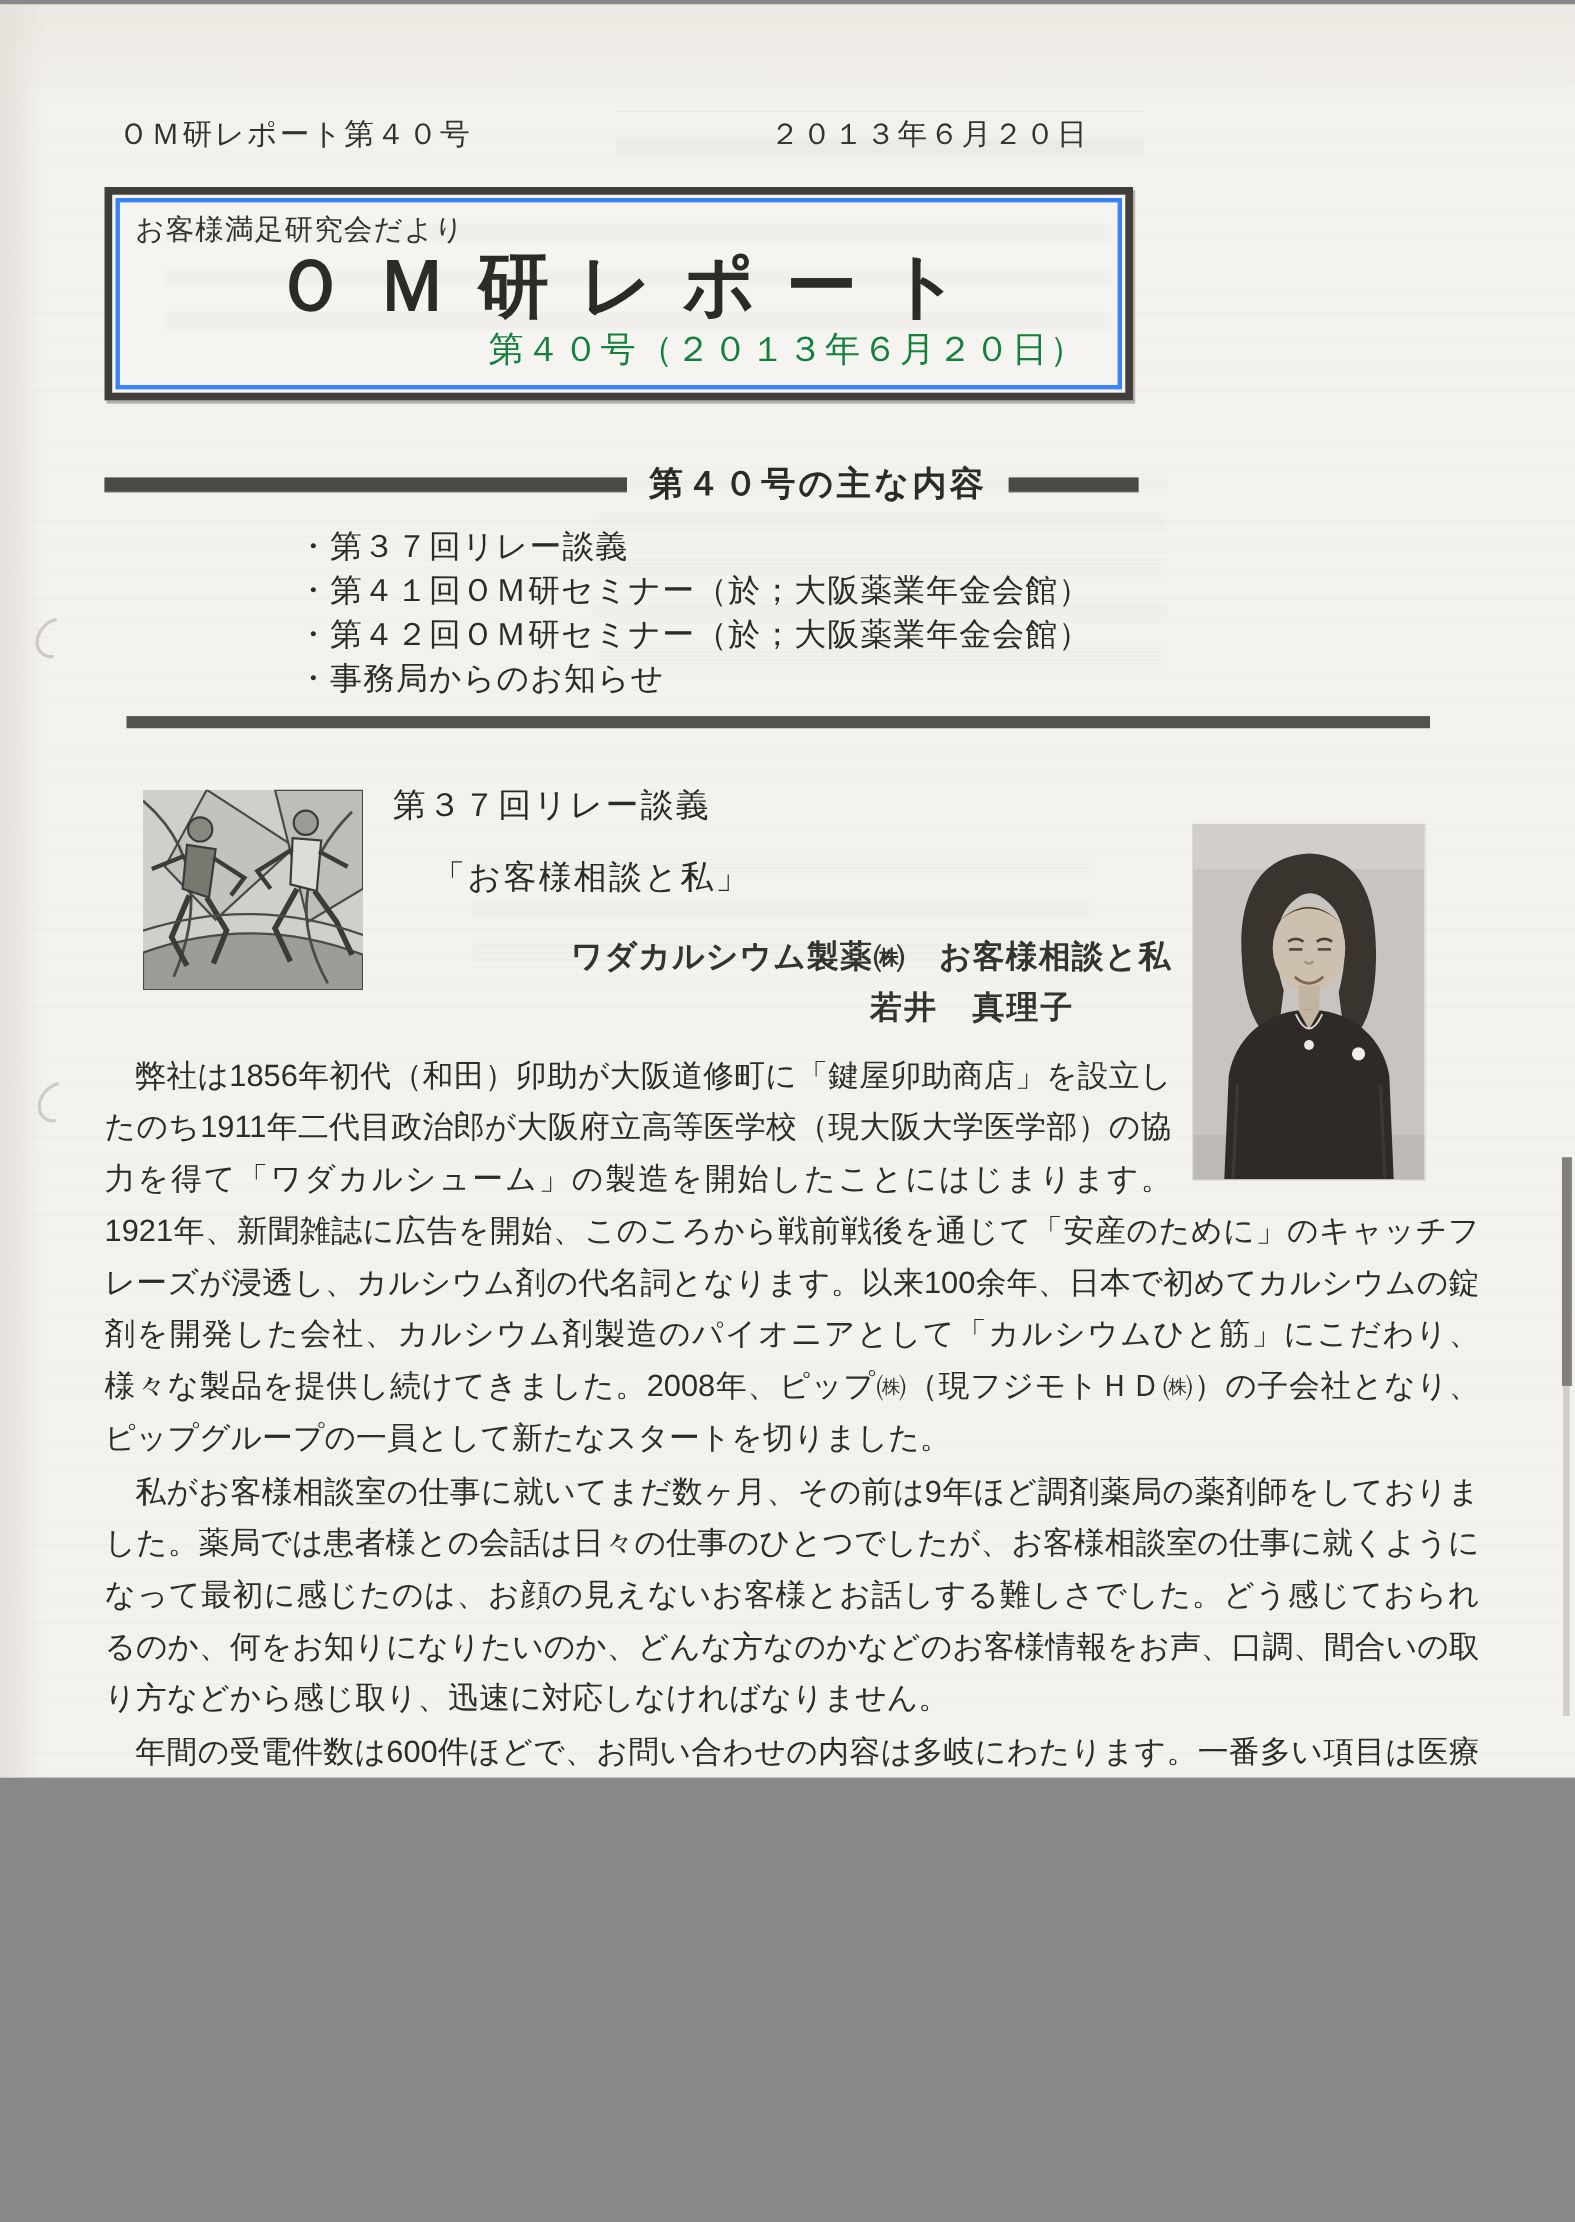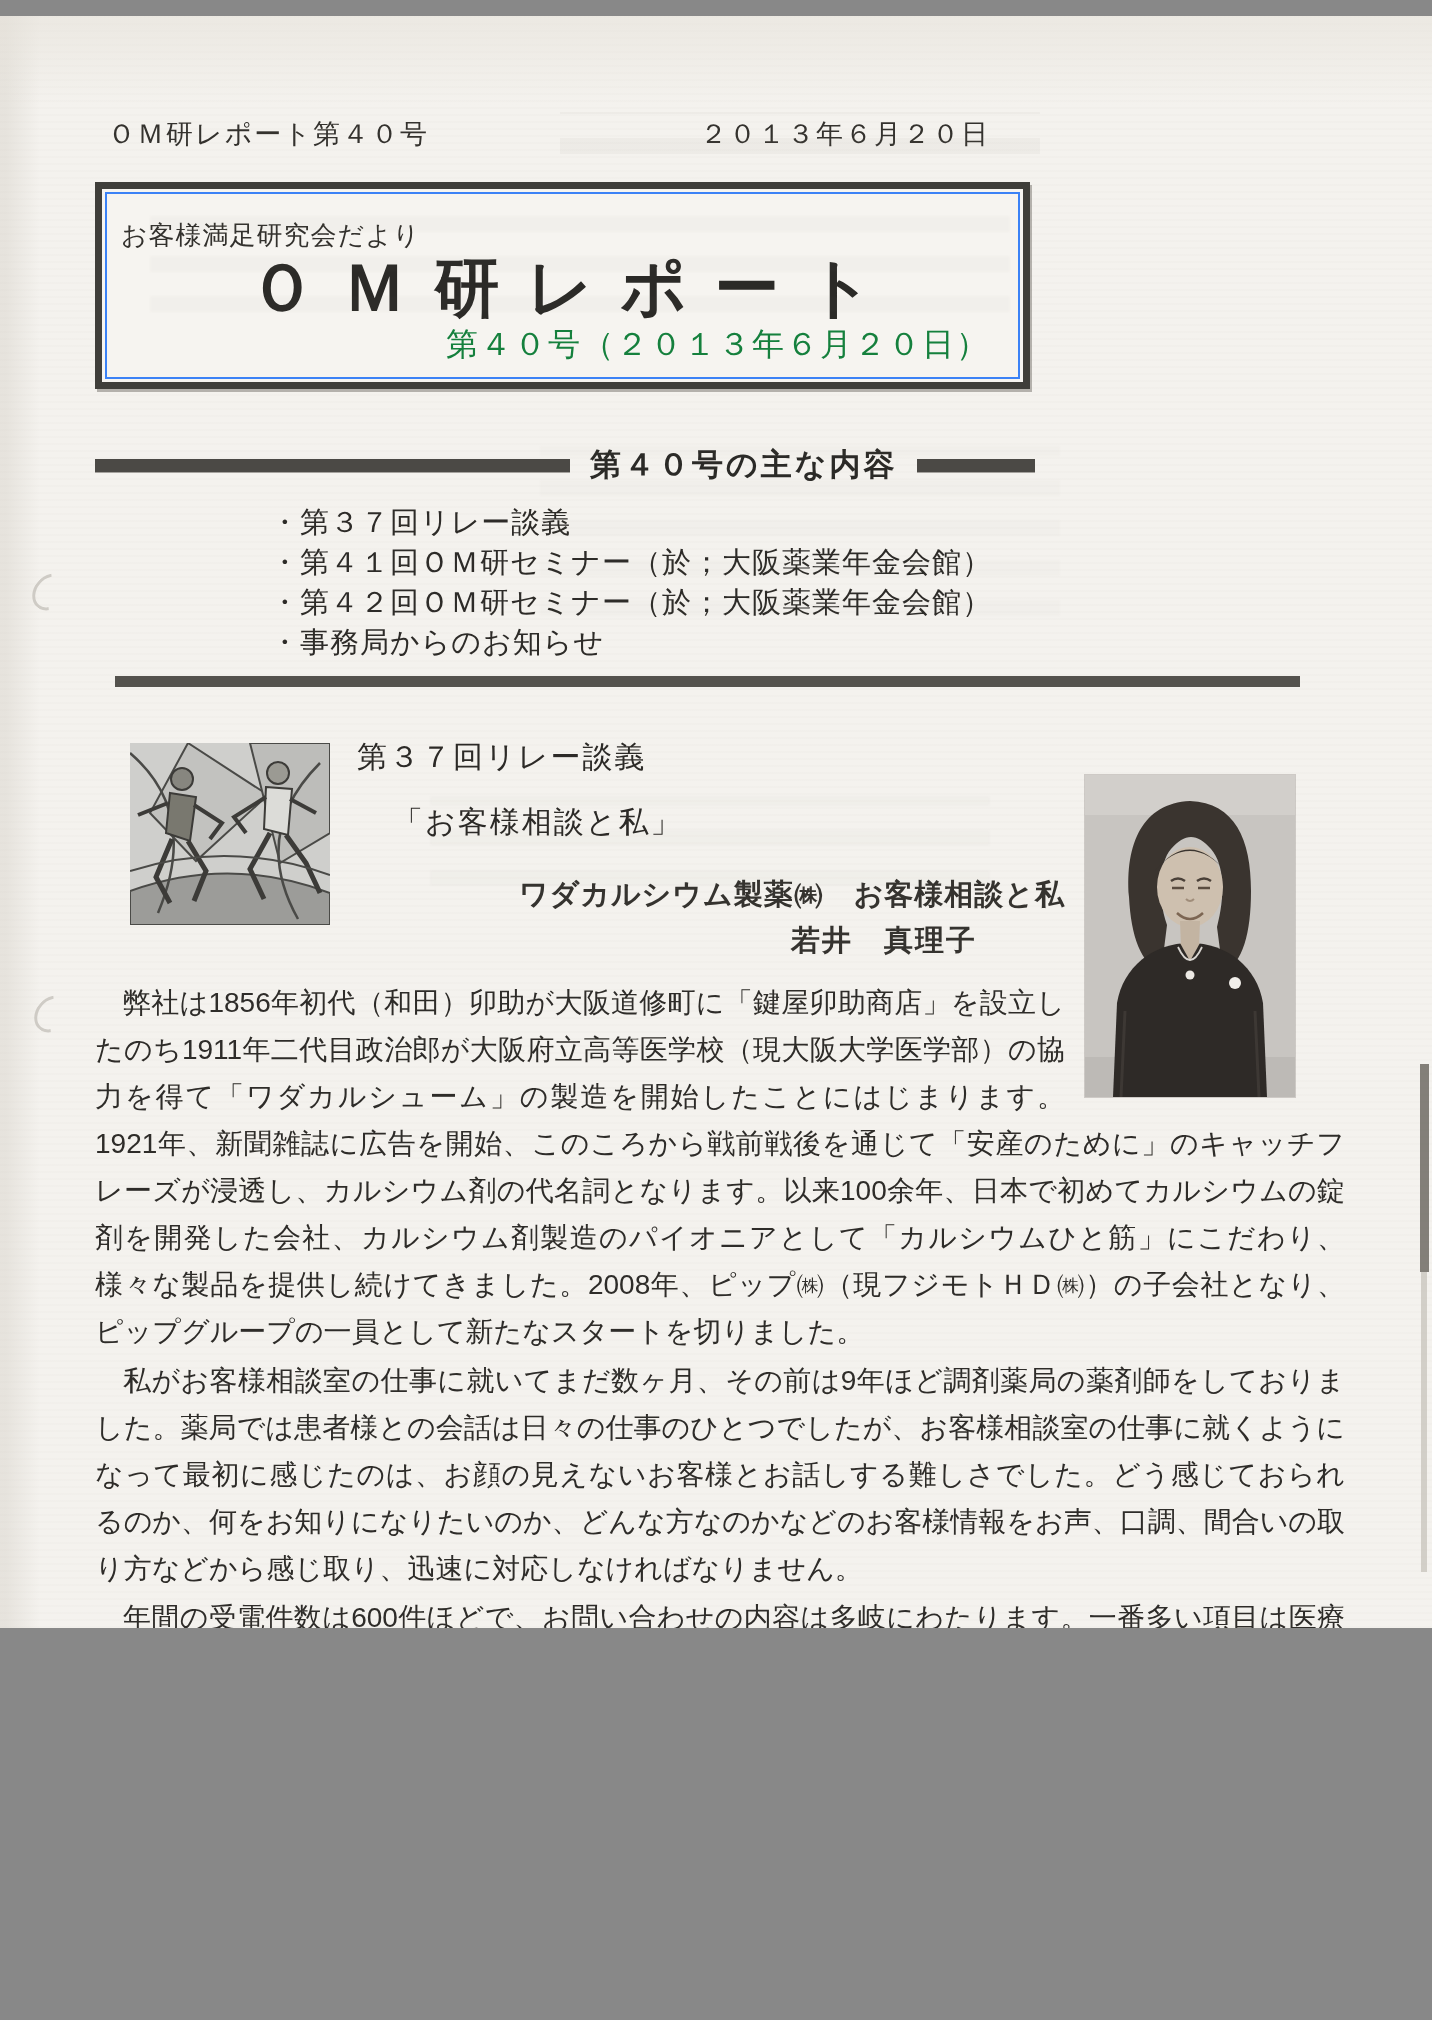--- a/index.html
+++ b/index.html
@@ -1,19 +1,19 @@
 <!DOCTYPE html>
 <html lang="ja"><head>
 <meta charset="utf-8">
 <style>
   html,body{margin:0;padding:0;background:#888;}
   .page{
     position:relative;
     width:1432px;height:1612px;
-    margin:16px auto;
+    margin:4px auto;
     background:#f4f2ee;
     background-image:
       linear-gradient(180deg, rgba(230,226,218,.55) 0 8px, rgba(0,0,0,0) 90px),
       linear-gradient(90deg, rgba(210,205,196,.4) 0 6px, rgba(0,0,0,0) 40px),
       repeating-linear-gradient(0deg, rgba(140,132,120,.022) 0 2px, transparent 2px 7px);
     color:#2e2c29;
     font-family:"Liberation Serif","DejaVu Serif",serif;
     overflow:hidden;
   }
   .content{box-sizing:border-box;width:100%;height:100%;padding:100px 87px 0 95px;}
@@ -27,21 +27,21 @@
 
   
   .masthead{
     width:935px;box-sizing:border-box;
     margin-top:30px;
     border:7px solid #3f3e3a;
     background:#f6f4f0;
     box-shadow:2px 3px 0 rgba(60,56,50,.35);
   }
   .masthead-inner{
-    border:2px solid #3b82f6;margin:3px;padding:24px 16px 10px 14px;
+    border:4px solid #3b82f6;margin:3px;padding:7px 16px 10px 14px;
   }
   .masthead-kicker{font-size:26px;letter-spacing:1px;color:#33312d;}
   .masthead-title{
     text-align:center;font-size:65px;font-weight:700;letter-spacing:.42em;text-indent:.42em;
     line-height:1.02;margin-top:2px;color:#2b2a27;
   }
   .masthead-issue{
     text-align:right;font-size:32px;letter-spacing:2px;margin:2px 12px 0 0;color:#15803d;
   }
 

